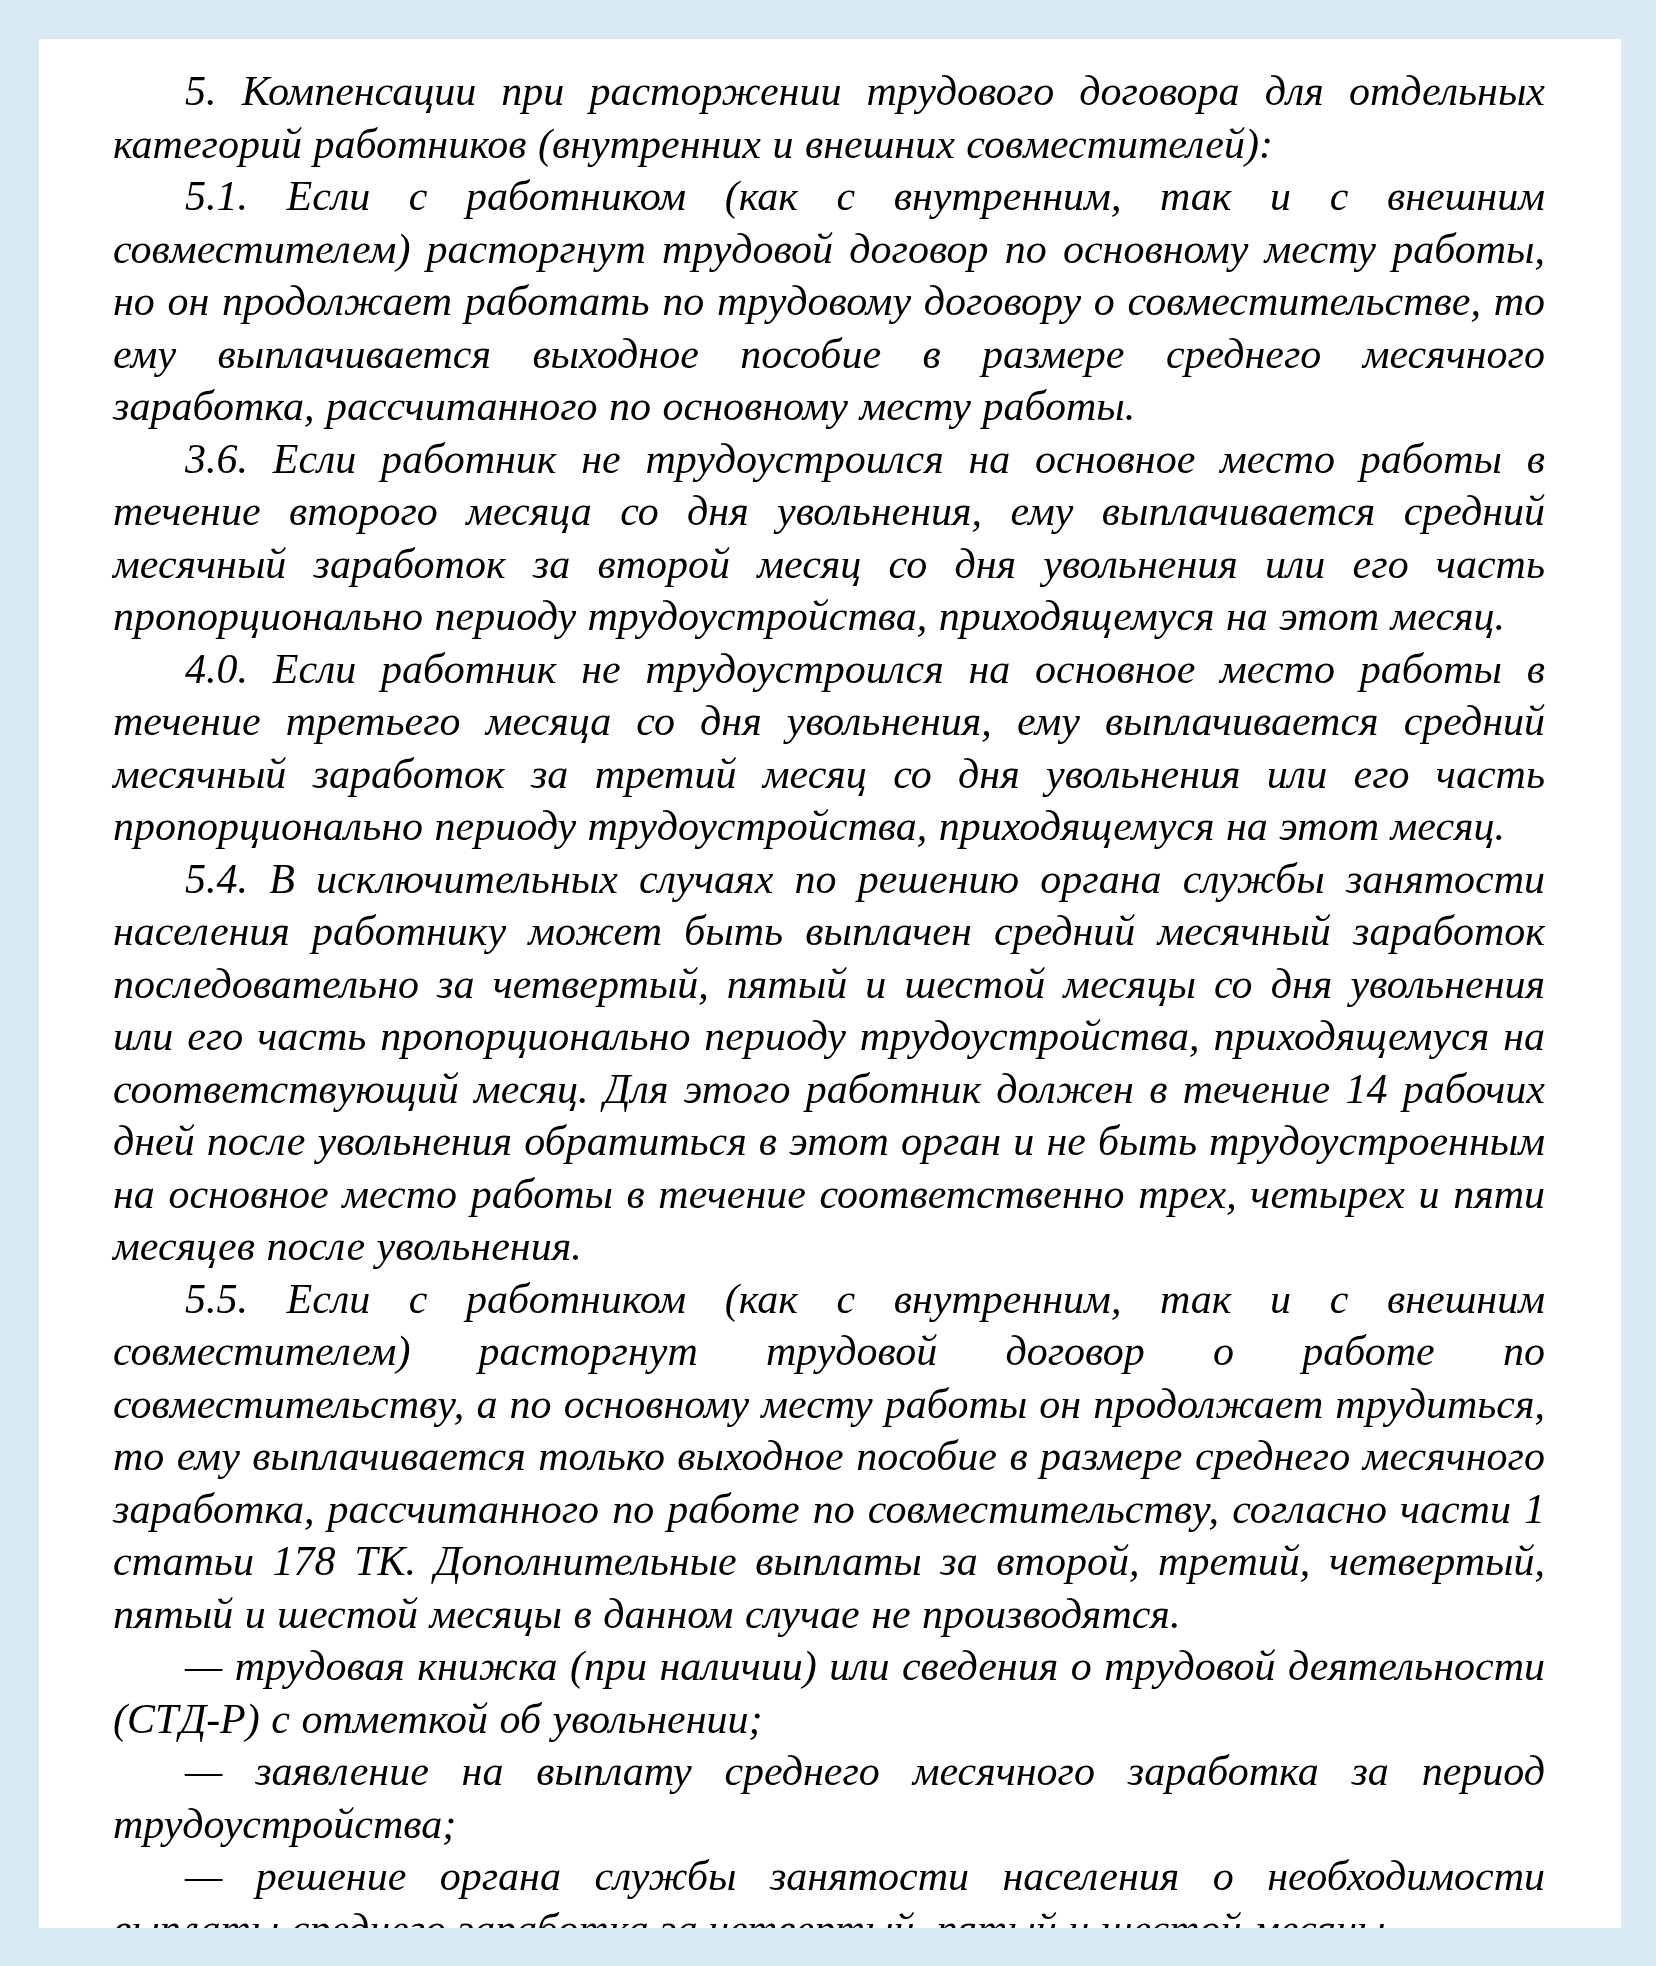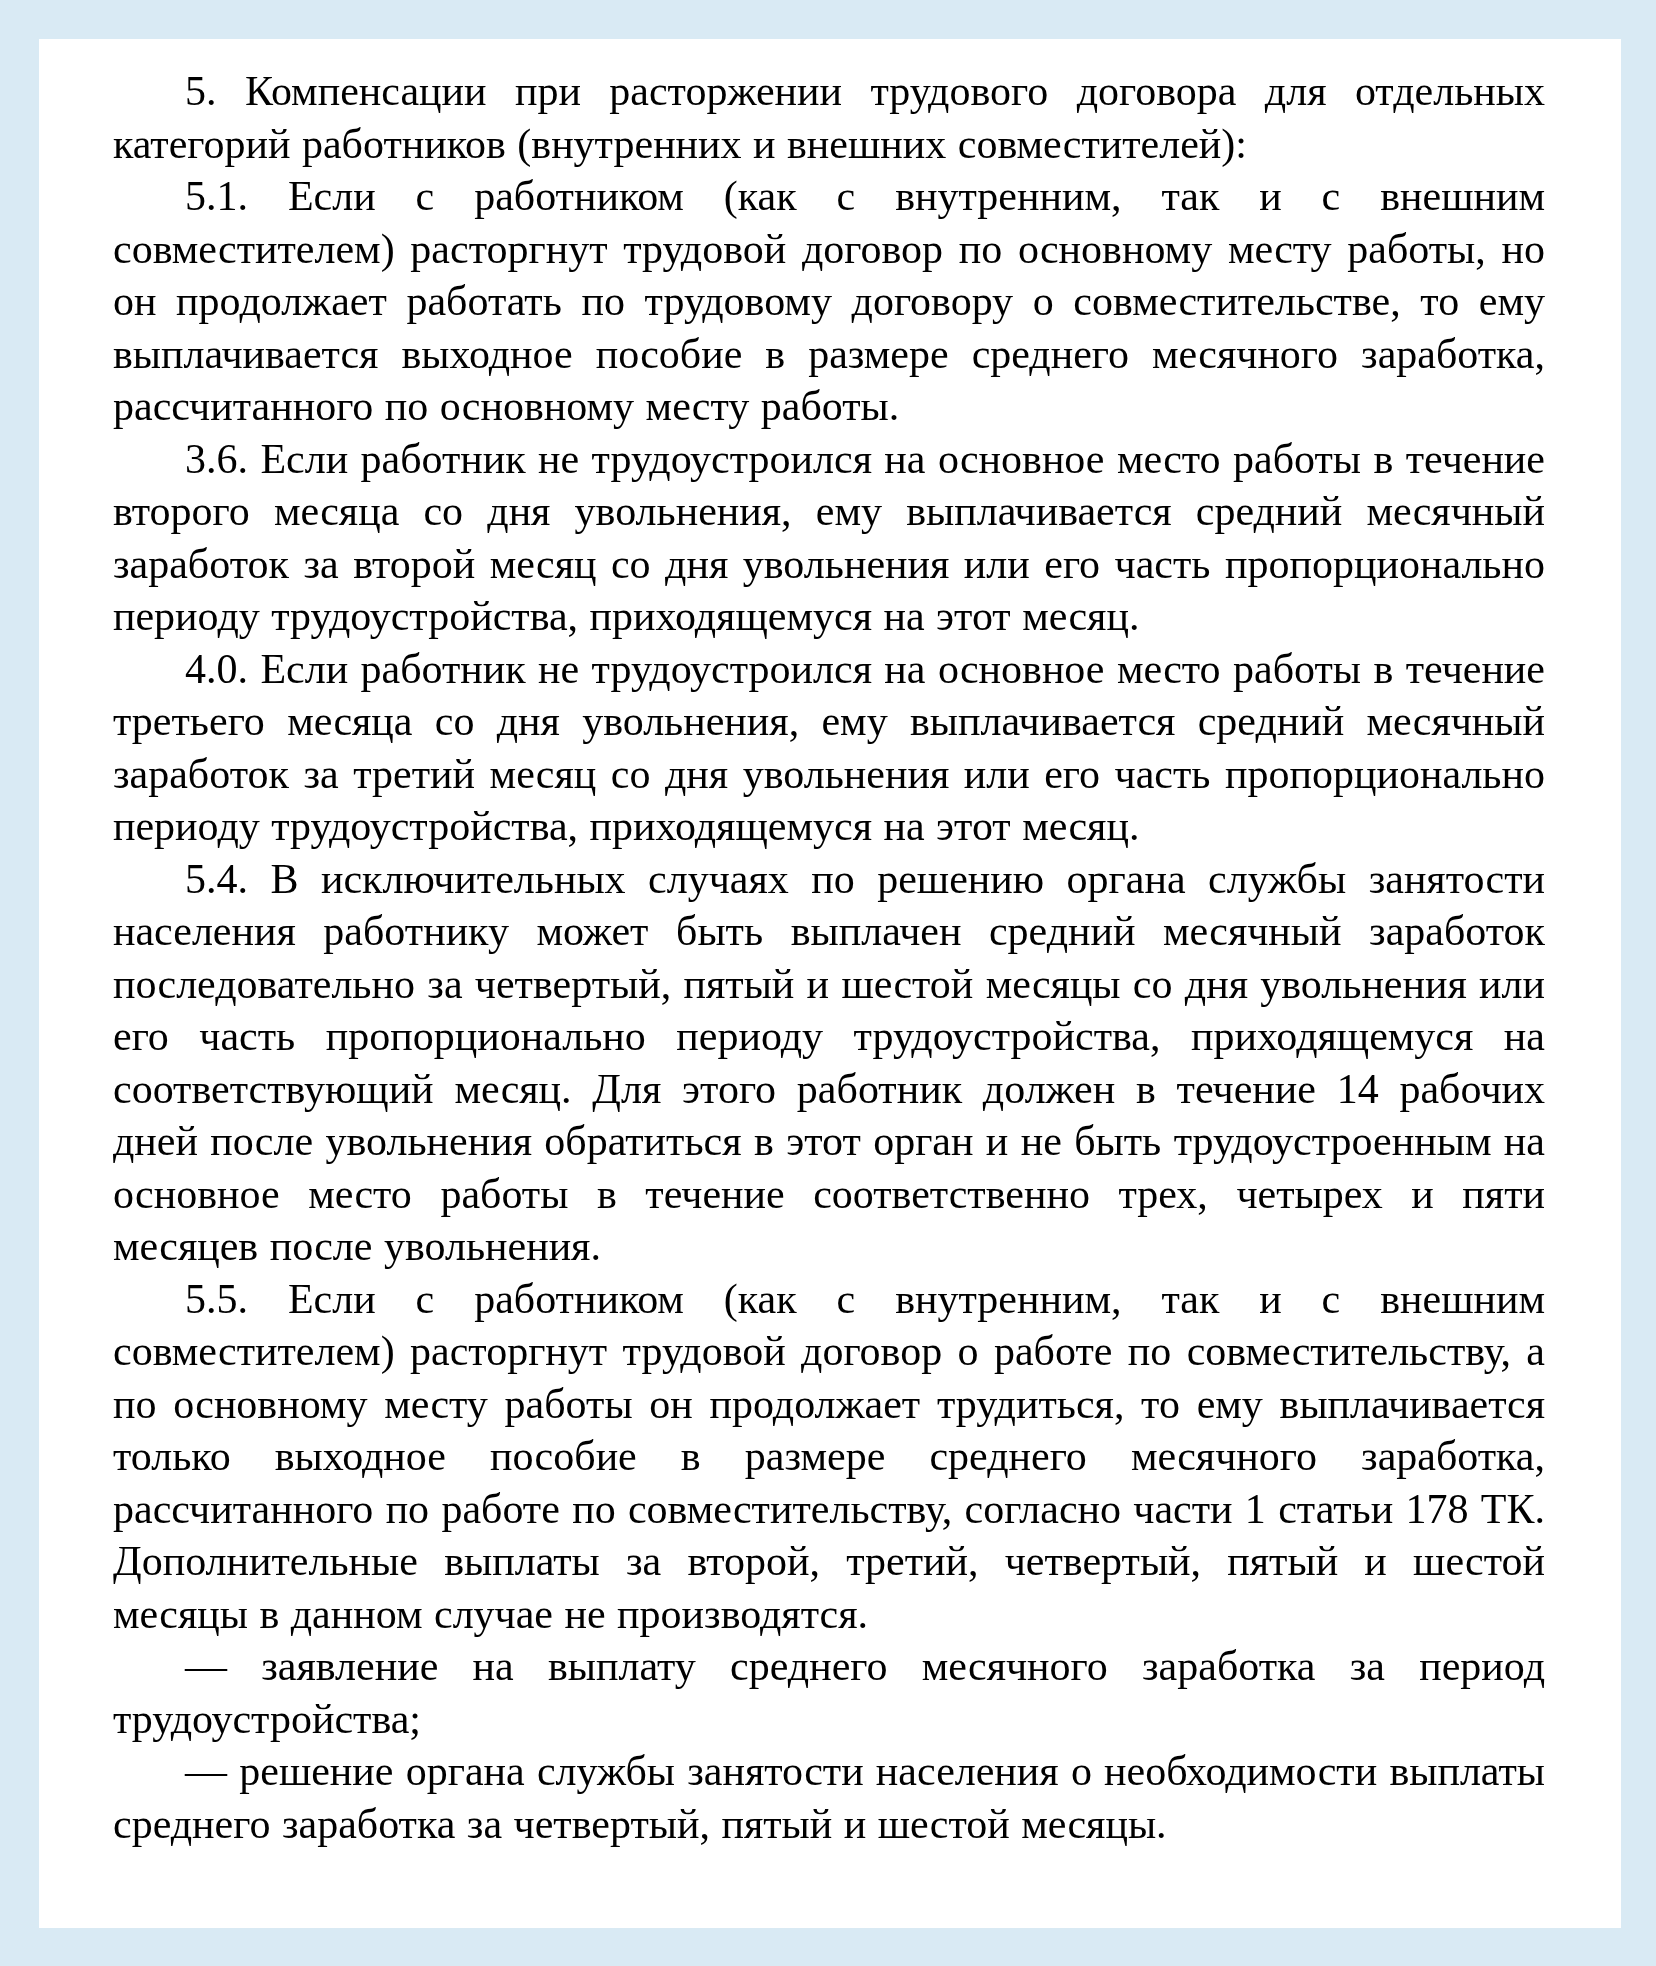--- a/index.html
+++ b/index.html
@@ -16,20 +16,21 @@
   .content-card {
     position: absolute;
     left: 39px;
     top: 39px;
     width: 1582px;
     height: 1889px;
     background: #ffffff;
     box-sizing: border-box;
     padding: 26px 76px 40px 74px;
     overflow: hidden;
+    font-style: italic;
   }
   .content-card p {
     margin: 0;
     padding: 0;
     color: #000000;
     font-size: 42px;
     line-height: 1.25;
     text-align: justify;
     text-indent: 72px;
     hyphens: auto;
@@ -40,15 +41,16 @@
 </head>
 <body>
 
 <div class="content-card">
   <p>5. Компенсации при расторжении трудового договора для отдельных категорий работников (внутренних и внешних совместителей):</p>
   <p>5.1. Если с работником (как с внутренним, так и с внешним совместителем) расторгнут трудовой договор по основному месту работы, но он продолжает работать по трудовому договору о совместительстве, то ему выплачивается выходное пособие в размере среднего месячного заработка, рассчитанного по основному месту работы.</p>
   <p>3.6. Если работник не трудоустроился на основное место работы в течение второго месяца со дня увольнения, ему выплачивается средний месячный заработок за второй месяц со дня увольнения или его часть пропорционально периоду трудоустройства, приходящемуся на этот месяц.</p>
   <p>4.0. Если работник не трудоустроился на основное место работы в течение третьего месяца со дня увольнения, ему выплачивается средний месячный заработок за третий месяц со дня увольнения или его часть пропорционально периоду трудоустройства, приходящемуся на этот месяц.</p>
   <p>5.4. В исключительных случаях по решению органа службы занятости населения работнику может быть выплачен средний месячный заработок последовательно за четвертый, пятый и шестой месяцы со дня увольнения или его часть пропорционально периоду трудоустройства, приходящемуся на соответствующий месяц. Для этого работник должен в течение 14 рабочих дней после увольнения обратиться в этот орган и не быть трудоустроенным на основное место работы в течение соответственно трех, четырех и пяти месяцев после увольнения.</p>
   <p>5.5. Если с работником (как с внутренним, так и с внешним совместителем) расторгнут трудовой договор о работе по совместительству, а по основному месту работы он продолжает трудиться, то ему выплачивается только выходное пособие в размере среднего месячного заработка, рассчитанного по работе по совместительству, согласно части 1 статьи 178 ТК. Дополнительные выплаты за второй, третий, четвертый, пятый и шестой месяцы в данном случае не производятся.</p>
+  <p>— трудовая книжка (при наличии) или сведения о трудовой деятельности (СТД-Р) с отметкой об увольнении;</p>
   <p>— заявление на выплату среднего месячного заработка за период трудоустройства;</p>
   <p>— решение органа службы занятости населения о необходимости выплаты среднего заработка за четвертый, пятый и шестой месяцы.</p>
 </div>
 
 </body></html>

